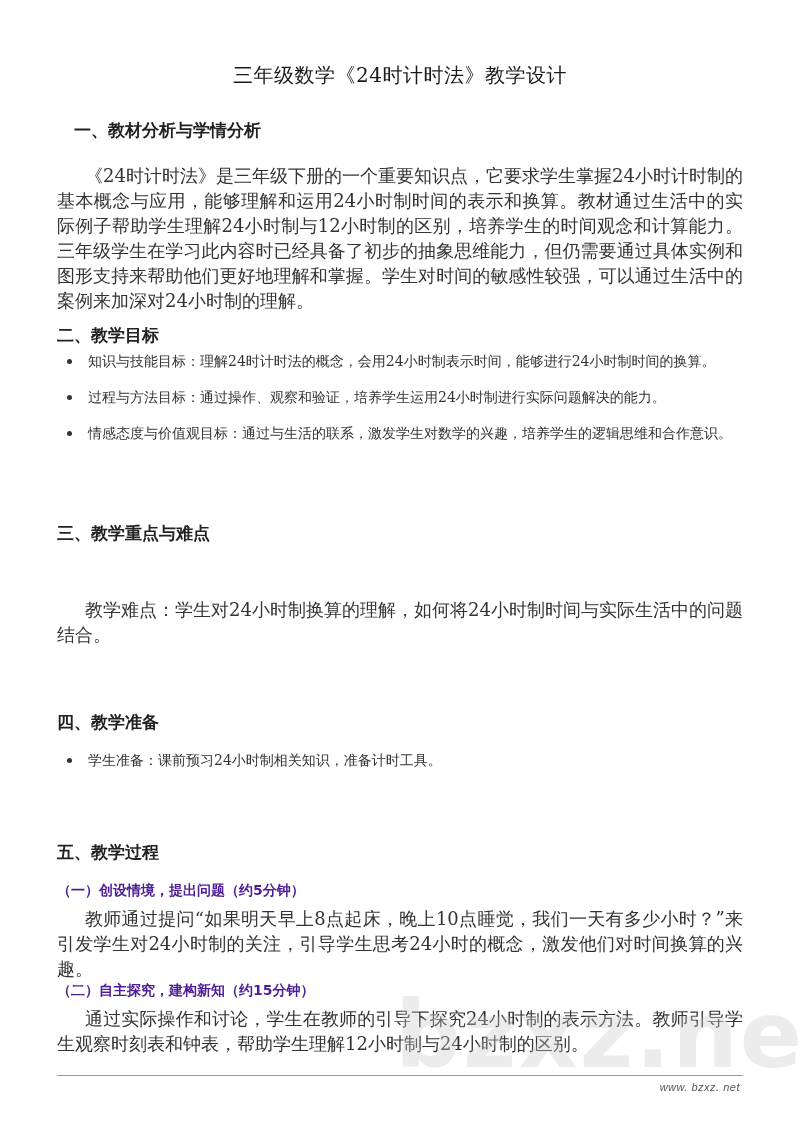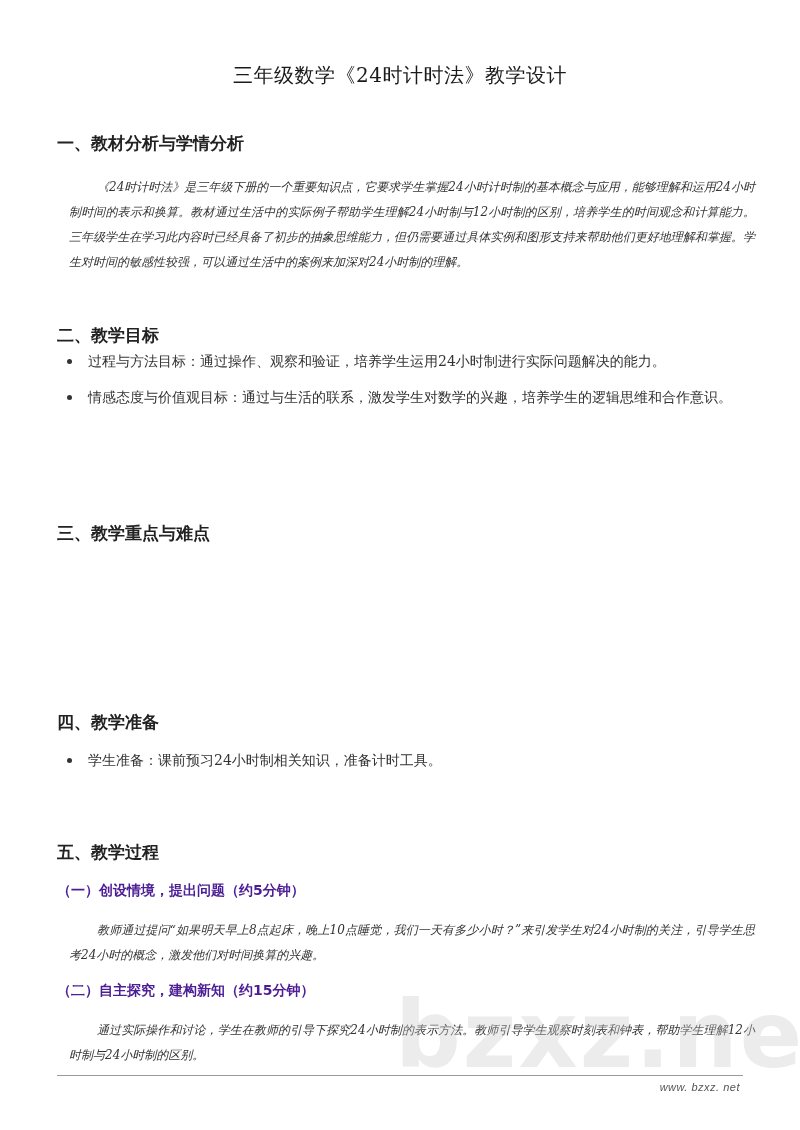--- a/index.html
+++ b/index.html
@@ -18,22 +18,22 @@
     font-family: "DejaVu Sans", "Liberation Sans", sans-serif;
     font-size: 17px; font-weight: bold; color: #222;
   }
   .h3 {
     position: absolute; left: 57px;
     font-family: "DejaVu Sans", "Liberation Sans", sans-serif;
     font-size: 14px; font-weight: bold; color: #4c1d95;
   }
   .para {
     position: absolute; left: 57px; width: 686px;
-    font-size: 12px; line-height: 25px; text-indent: 28px;
-    text-align: justify; color: #333; margin: 12px; font-style: italic;
+    font-size: 18px; line-height: 25px; text-indent: 28px;
+    text-align: justify; color: #333; margin: 0;
   }
   .bullets { position: absolute; left: 62px; width: 680px; margin: 0; padding: 0; list-style: none; }
   .bullets li {
     position: relative; padding-left: 26px; font-size: 14px; line-height: 25px;
     color: #333; margin-bottom: 11px; text-align: justify;
   }
   .bullets li .dot {
     position: absolute; left: 5px; top: 10px; width: 5px; height: 5px; border-radius: 50%;
     background: #333;
   }
@@ -52,30 +52,32 @@
     font-size: 92px; color: rgba(200,200,200,0.35); letter-spacing: 2px; pointer-events: none;
   }
 </style>
 </head>
 <body>
 
 <div class="page">
 
   <div class="title">三年级数学《24时计时法》教学设计</div>
 
-  <div class="h2" style="top:132px;">一、教材分析与学情分析</div>
+  <div class="h2" style="top:119px;margin-left:17px;">一、教材分析与学情分析</div>
   <p class="para" style="top:163px;">《24时计时法》是三年级下册的一个重要知识点，它要求学生掌握24小时计时制的基本概念与应用，能够理解和运用24小时制时间的表示和换算。教材通过生活中的实际例子帮助学生理解24小时制与12小时制的区别，培养学生的时间观念和计算能力。三年级学生在学习此内容时已经具备了初步的抽象思维能力，但仍需要通过具体实例和图形支持来帮助他们更好地理解和掌握。学生对时间的敏感性较强，可以通过生活中的案例来加深对24小时制的理解。</p>
 
   <div class="h2" style="top:324px;">二、教学目标</div>
   <ul class="bullets" style="top:349px;">
+    <li><span class="dot"></span><span>知识与技能目标：理解24时计时法的概念，会用24小时制表示时间，能够进行24小时制时间的换算。</span></li>
     <li><span class="dot"></span><span>过程与方法目标：通过操作、观察和验证，培养学生运用24小时制进行实际问题解决的能力。</span></li>
     <li><span class="dot"></span><span>情感态度与价值观目标：通过与生活的联系，激发学生对数学的兴趣，培养学生的逻辑思维和合作意识。</span></li>
   </ul>
 
   <div class="h2" style="top:522px;">三、教学重点与难点</div>
+  <p class="para" style="top:597px;">教学难点：学生对24小时制换算的理解，如何将24小时制时间与实际生活中的问题结合。</p>
 
   <div class="h2" style="top:711px;">四、教学准备</div>
   <ul class="bullets" style="top:748px;">
     <li><span class="dot"></span><span>学生准备：课前预习24小时制相关知识，准备计时工具。</span></li>
   </ul>
 
   <div class="h2" style="top:841px;">五、教学过程</div>
   <div class="h3" style="top:882px;">（一）创设情境，提出问题（约5分钟）</div>
   <p class="para" style="top:906px;">教师通过提问“如果明天早上8点起床，晚上10点睡觉，我们一天有多少小时？”来引发学生对24小时制的关注，引导学生思考24小时的概念，激发他们对时间换算的兴趣。</p>
   <div class="h3" style="top:982px;">（二）自主探究，建构新知（约15分钟）</div>

